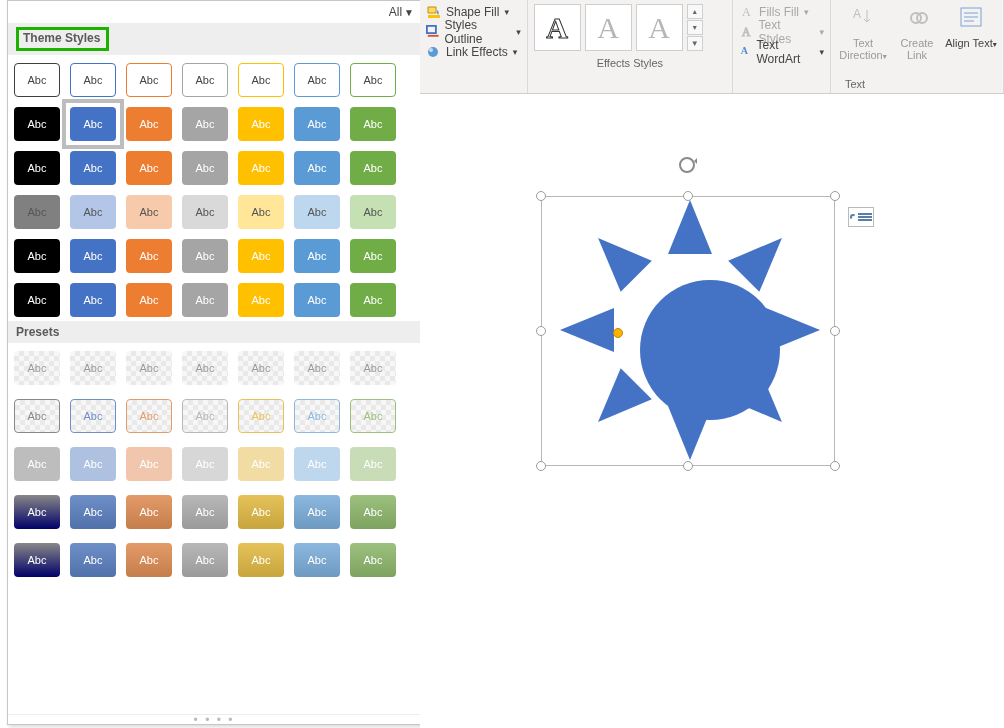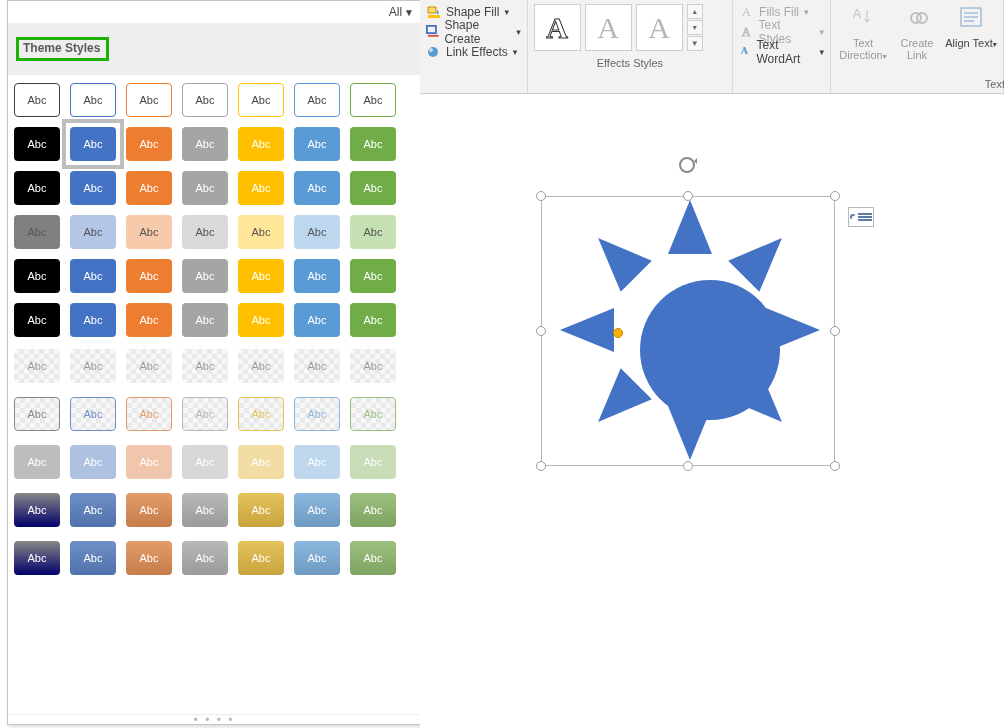--- a/index.html
+++ b/index.html
@@ -30,21 +30,21 @@
     display: flex;
     justify-content: flex-end;
     align-items: center;
     padding-right: 6px;
     font-size: 12px;
     color: #444;
   }
   .all-row .caret { margin-left:2px; font-size:10px; }
   .section-hdr {
     background: #eee;
-    padding: 14px 8px;
+    padding: 4px 8px;
     font-size: 12px;
     color: #5a5a5a;
     font-weight: bold;
   }
   .theme-hdr-highlight {
     border: 3px solid #1db100;
     display: inline-block;
     padding: 1px 6px 3px 4px;
   }
   .swatch-grid {
@@ -222,20 +222,23 @@
       <div class="swatch fill" style="background: rgb(112, 173, 71);">Abc</div>
       <div class="swatch fill" style="background: rgb(0, 0, 0);">Abc</div>
       <div class="swatch fill" style="background: rgb(68, 114, 196);">Abc</div>
       <div class="swatch fill" style="background: rgb(237, 125, 49);">Abc</div>
       <div class="swatch fill" style="background: rgb(165, 165, 165);">Abc</div>
       <div class="swatch fill" style="background: rgb(255, 192, 0);">Abc</div>
       <div class="swatch fill" style="background: rgb(91, 155, 213);">Abc</div>
       <div class="swatch fill" style="background: rgb(112, 173, 71);">Abc</div>
     </div>
 
+  <div class="section-hdr" style="border:none">
+    <span>Presets</span>
+  </div>
 
   <div class="preset-grid" id="preset-grid">
       <div class="preset-swatch" style="color: rgb(154, 154, 154);">Abc</div>
       <div class="preset-swatch" style="color: rgb(154, 154, 154);">Abc</div>
       <div class="preset-swatch" style="color: rgb(154, 154, 154);">Abc</div>
       <div class="preset-swatch" style="color: rgb(154, 154, 154);">Abc</div>
       <div class="preset-swatch" style="color: rgb(154, 154, 154);">Abc</div>
       <div class="preset-swatch" style="color: rgb(154, 154, 154);">Abc</div>
       <div class="preset-swatch" style="color: rgb(154, 154, 154);">Abc</div>
       <div class="preset-swatch outlined" style="border-color: rgb(136, 136, 136); color: rgb(136, 136, 136);">Abc</div>
@@ -287,21 +290,21 @@
       <span>Shape Fill</span>
         <span class="drop">▾</span>
     </div>
     <div class="rbn-item">
       <span class="icon-box">
         <svg viewBox="0 0 16 14">
             <rect x="1" y="1" width="10" height="8" fill="none" stroke="#4472c4" stroke-width="2"></rect>
             <rect x="2" y="11" width="12" height="2" fill="#d64f2a"></rect>
           </svg>
       </span>
-      <span>Shape Create</span>
+      <span>Styles Outline</span>
         <span class="drop">▾</span>
     </div>
     <div class="rbn-item">
       <span class="icon-box">
         <svg viewBox="0 0 16 14">
             <circle cx="7" cy="7" r="5" fill="#5b9bd5"></circle>
             <circle cx="5" cy="5" r="2" fill="#c9ddf0"></circle>
           </svg>
       </span>
       <span>Link Effects</span>
@@ -368,21 +371,21 @@
       <svg viewBox="0 0 28 28">
           <rect x="4" y="4" width="20" height="18" fill="none" stroke="#7aa2d4"></rect>
           <line x1="7" y1="9" x2="21" y2="9" stroke="#7aa2d4"></line>
           <line x1="7" y1="13" x2="21" y2="13" stroke="#7aa2d4"></line>
           <line x1="7" y1="17" x2="17" y2="17" stroke="#7aa2d4"></line>
         </svg>
       <div class="lbl"><span>Align Text</span><span class="drop">▾</span></div>
     </div>
   </div>
 </div>
-<div style="position:absolute;left:845px;top:78px;font-size:11px;color:#666;width:160px;text-align:right">Text</div>
+<div style="position:absolute;left:845px;top:78px;font-size:11px;color:#666;width:160px;text-align:left">Text</div>
 
 <div class="canvas-area"></div>
 
 <div class="rotate-handle">
   <svg viewBox="0 0 22 22">
       <circle cx="11" cy="11" r="7" fill="none" stroke="#8a8a8a" stroke-width="2"></circle>
       <path d="M18 7 L21 4 L21 10 Z" fill="#8a8a8a"></path>
     </svg>
 </div>
 

